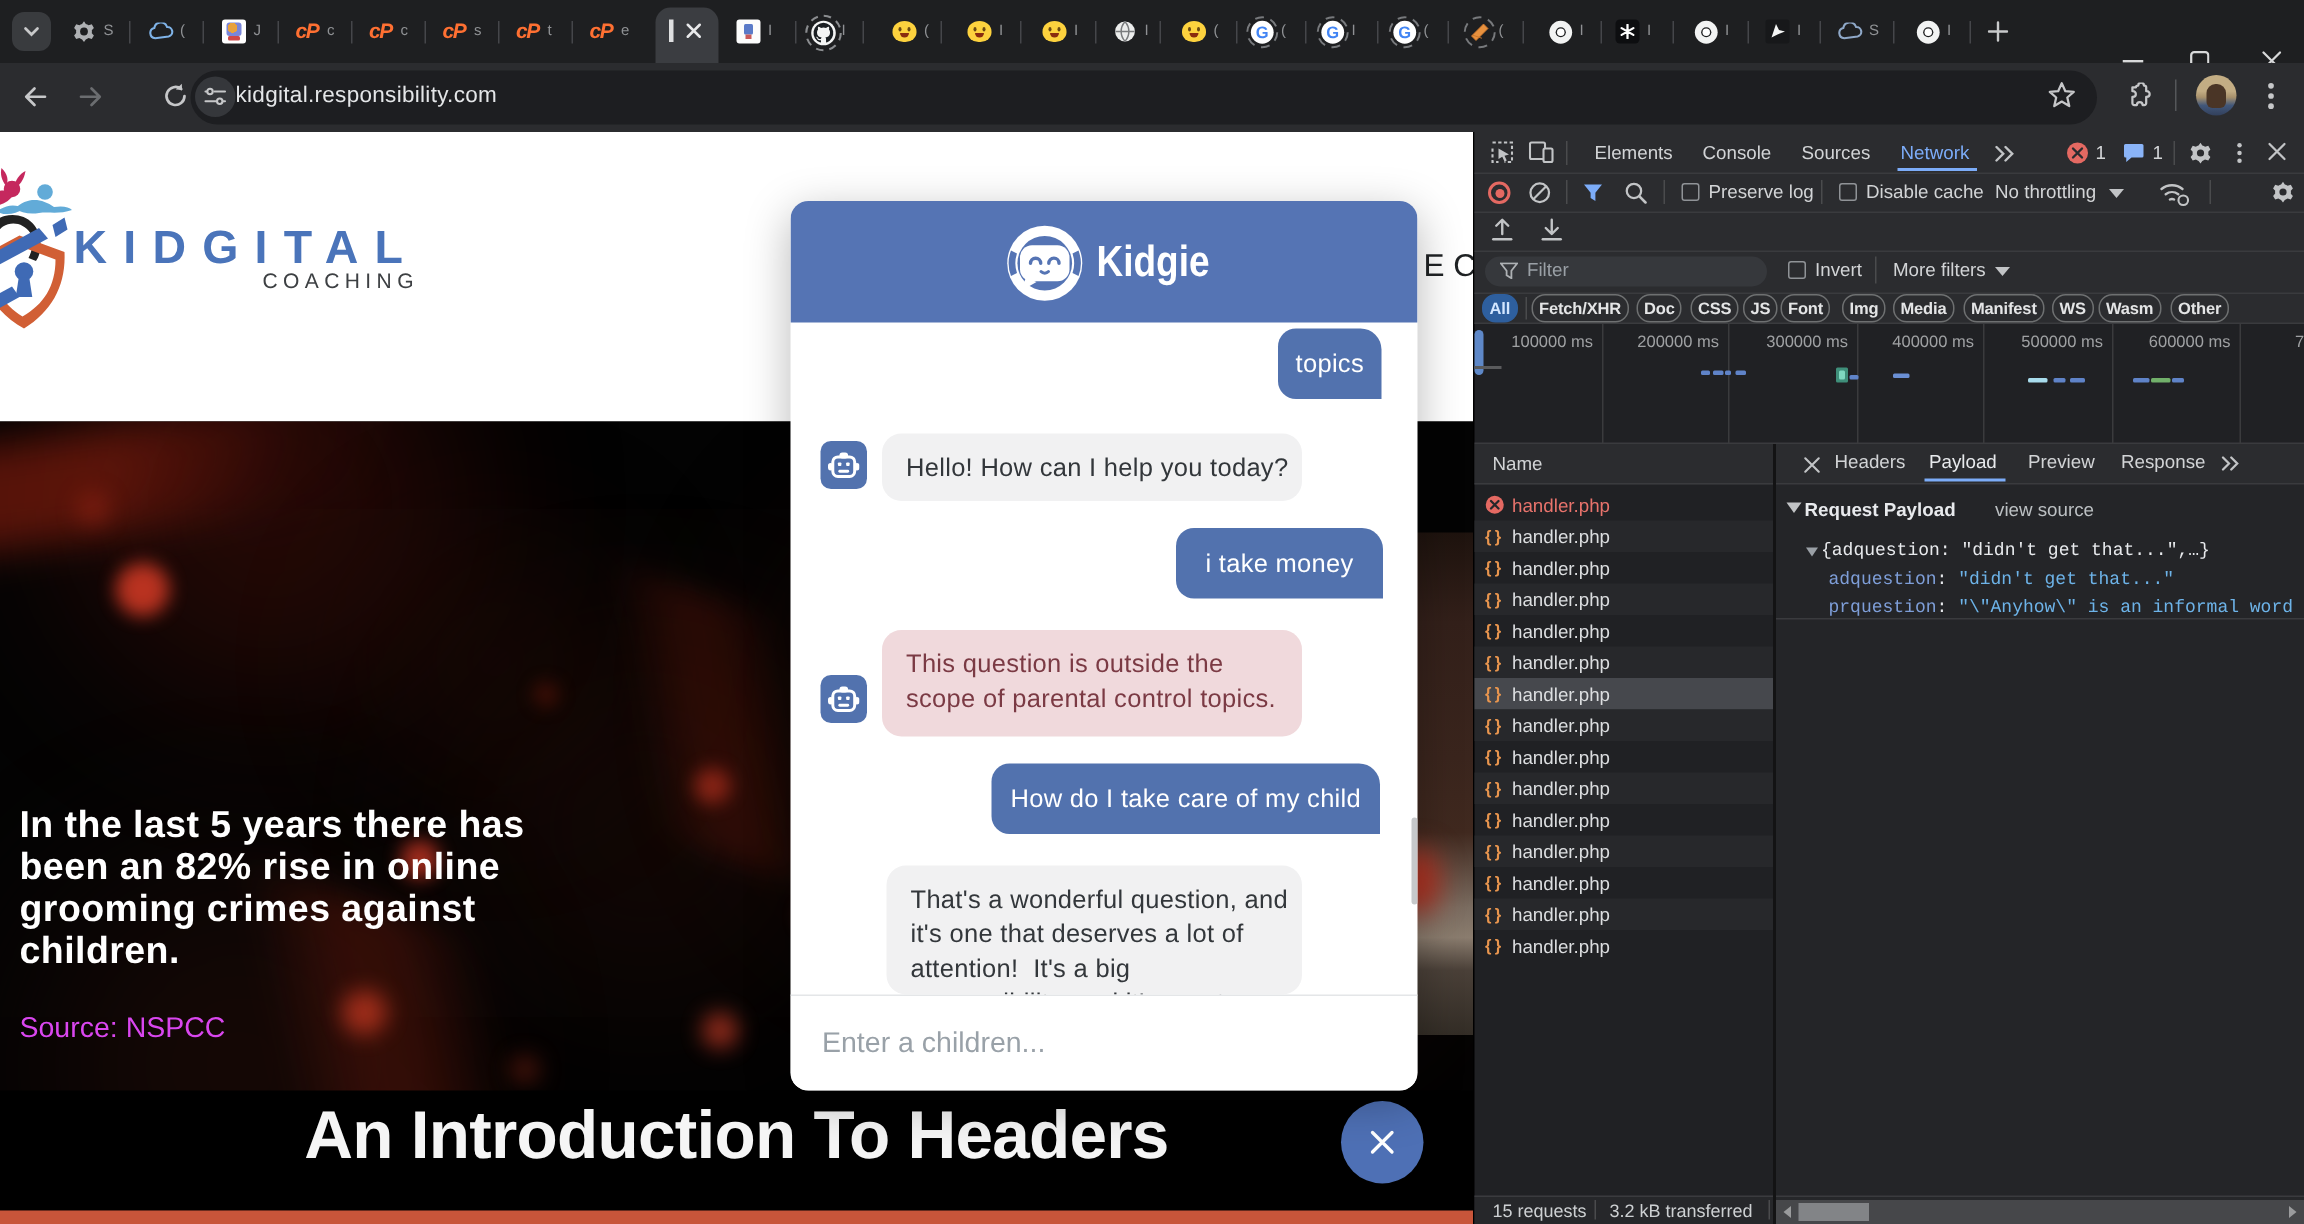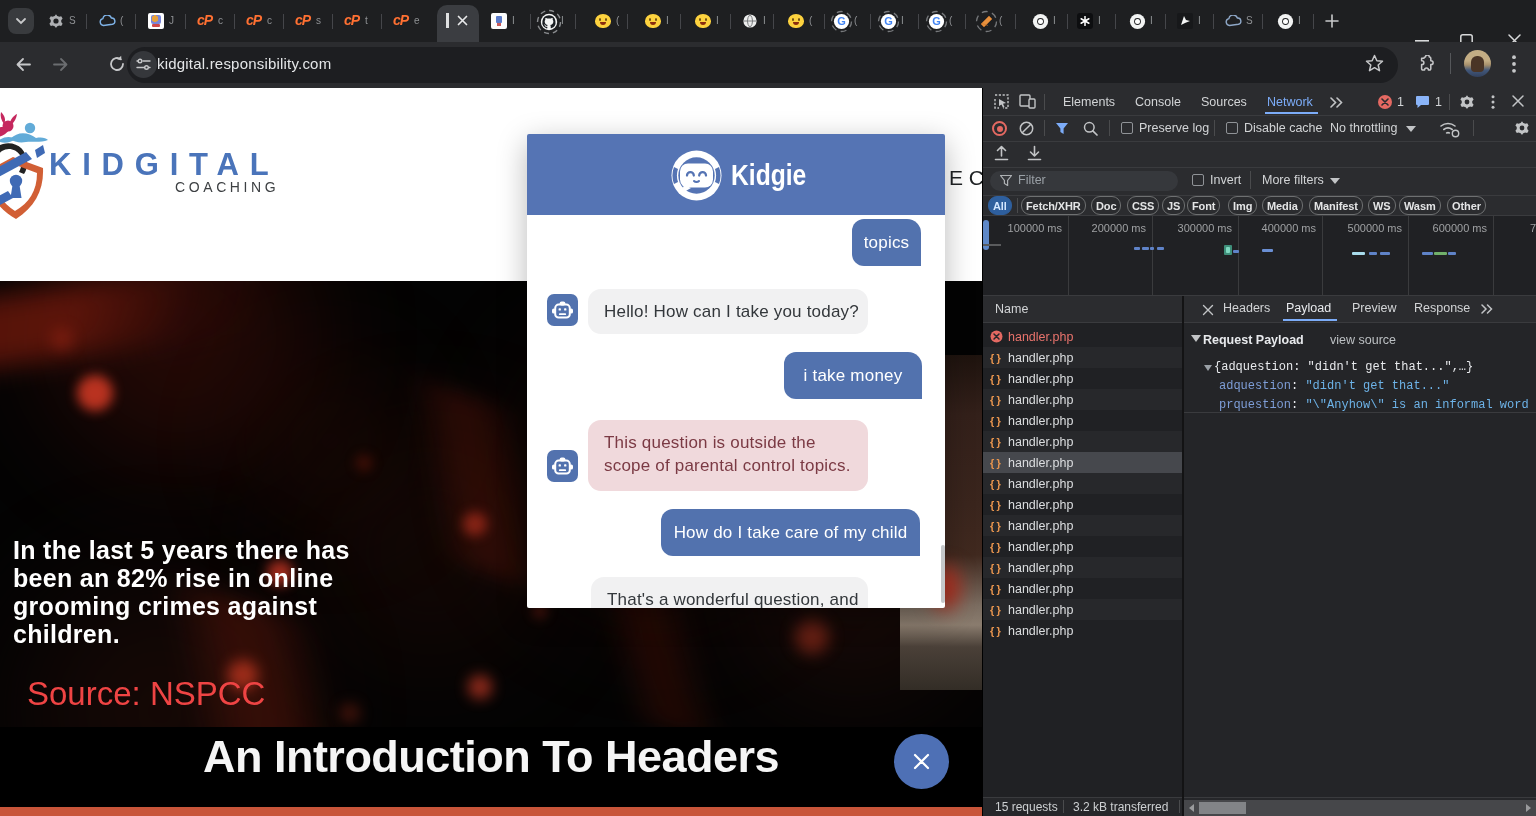--- a/index.html
+++ b/index.html
@@ -20,29 +20,29 @@
 svg { display:block; }
 
 
 #page { left:0; top:88px; width:982px; height:728px; background:#030303; overflow:hidden; }
 #whitehdr { left:0; top:0; width:982px; height:193px; background:#fff; }
 #eco { position:absolute; left:949px; top:78px; font-size:21px; color:#1f2224; white-space:nowrap; }
 #hero { left:0; top:193px; width:982px; height:526px; background:#030303; overflow:hidden; }
 .bokeh { position:absolute; border-radius:50%; }
 #htitle { position:absolute; left:13px; top:77px; color:#fff; font-size:50px; font-weight:bold; line-height:58px; letter-spacing:.2px; }
 #hpar { position:absolute; left:13px; top:255px; color:#fff; font-size:25px; font-weight:bold; line-height:28px; letter-spacing:.3px; }
-#hsrc { position:absolute; left:27px; top:394px; color:#ef4444; font-size:33px; }
+#hsrc { position:absolute; left:13px; top:394px; color:#d946ef; font-size:19px; }
 #brownimg { position:absolute; left:900px; top:162px; width:82px; height:335px; }
 #band { left:0; top:639px; width:982px; height:80px; background:#000; }
 #bandtitle { position:absolute; left:0; top:4px; width:982px; text-align:center; color:#f5f5f5; font-size:45px; font-weight:bold; letter-spacing:-.5px; }
 #closebtn { position:absolute; left:894px; top:646px; width:55px; height:55px; border-radius:50%; background:#4e70b5; }
 #obar { left:0; top:719px; width:982px; height:9px; background:#c8553a; }
 
 
-#chat { left:527px; top:134px; width:418px; height:474px; background:#fff; border-radius:2px; box-shadow:0 8px 30px rgba(0,0,0,.28); overflow:hidden; }
+#chat { left:527px; top:134px; width:418px; height:593px; background:#fff; border-radius:12px; box-shadow:0 8px 30px rgba(0,0,0,.28); overflow:hidden; }
 #chathdr { left:0; top:0; width:418px; height:81px; background:#5574b4; }
 #kidgie { position:absolute; left:204px; top:25px; color:#fff; font-size:29px; font-weight:bold; transform:scaleX(.85); transform-origin:0 0; }
 .ub { position:absolute; background:#5272ae; color:#fff; font-size:17px; letter-spacing:.2px; white-space:nowrap; border-radius:12px 14px 0 12px; display:flex; align-items:center; justify-content:center; }
 .bb { position:absolute; background:#f1f1f2; color:#33373b; font-size:17px; letter-spacing:.2px; white-space:nowrap; border-radius:13px; line-height:23px; }
 .av { position:absolute; width:31px; height:32px; background:#5272ae; border-radius:7px; display:flex; align-items:center; justify-content:center; }
 #chatinput { position:absolute; left:0; top:529px; width:418px; height:64px; border-top:1px solid #e4e6e8; background:#fff; }
 #placeholder { position:absolute; left:21px; top:21px; color:#99a1a8; font-size:19px; }
 #chatscroll { position:absolute; left:414px; top:411px; width:4px; height:58px; background:#c6c8ca; border-radius:2px; }
 
 
@@ -235,21 +235,21 @@
   <span id="messages"><div class="ub" style="left:325px;top:85px;width:69px;height:47px">topics</div><div class="av" style="left:20px;top:160px">
         <svg width="21" height="19" viewBox="0 0 21 19">
   <rect x="3.2" y="3.6" width="14.6" height="13" rx="3.4" fill="none" stroke="#fff" stroke-width="2"></rect>
   <rect x="7.6" y="0.6" width="5.8" height="4" rx="2" fill="#fff"></rect>
   <rect x="0" y="7.6" width="3.4" height="5" rx="1.7" fill="#fff"></rect>
   <rect x="17.6" y="7.6" width="3.4" height="5" rx="1.7" fill="#fff"></rect>
   <rect x="6.6" y="7.3" width="2.3" height="2.3" rx="0.6" fill="#fff"></rect>
   <rect x="12.1" y="7.3" width="2.3" height="2.3" rx="0.6" fill="#fff"></rect>
   <rect x="6.9" y="12.2" width="7.2" height="1.9" rx="0.9" fill="#fff"></rect>
 </svg>
-      </div><div class="bb" style="left:61px;top:155px;width:280px;height:45px;padding:11px 0 0 16px">Hello! How can I take you today?</div><div class="ub" style="left:257px;top:218px;width:138px;height:47px">i take money</div><div class="av" style="left:20px;top:316px">
+      </div><div class="bb" style="left:61px;top:155px;width:280px;height:45px;padding:11px 0 0 16px">Hello! How can I help you today?</div><div class="ub" style="left:257px;top:218px;width:138px;height:47px">i take money</div><div class="av" style="left:20px;top:316px">
         <svg width="21" height="19" viewBox="0 0 21 19">
   <rect x="3.2" y="3.6" width="14.6" height="13" rx="3.4" fill="none" stroke="#fff" stroke-width="2"></rect>
   <rect x="7.6" y="0.6" width="5.8" height="4" rx="2" fill="#fff"></rect>
   <rect x="0" y="7.6" width="3.4" height="5" rx="1.7" fill="#fff"></rect>
   <rect x="17.6" y="7.6" width="3.4" height="5" rx="1.7" fill="#fff"></rect>
   <rect x="6.6" y="7.3" width="2.3" height="2.3" rx="0.6" fill="#fff"></rect>
   <rect x="12.1" y="7.3" width="2.3" height="2.3" rx="0.6" fill="#fff"></rect>
   <rect x="6.9" y="12.2" width="7.2" height="1.9" rx="0.9" fill="#fff"></rect>
 </svg>
       </div><div class="bb" style="left:61px;top:286px;width:280px;height:71px;padding:11px 0 0 16px;background:#f0d9dc;color:#7b3a44">This question is outside the<br>scope of parental control topics.</div><div class="ub" style="left:134px;top:375px;width:259px;height:47px">How do I take care of my child</div><div class="bb" style="left:64px;top:443px;width:277px;height:86px;padding:11px 0 0 16px">That's a wonderful question, and<br>it's one that deserves a lot of<br>attention!&nbsp; It's a big<br>responsibility, and it's great</div></span>

